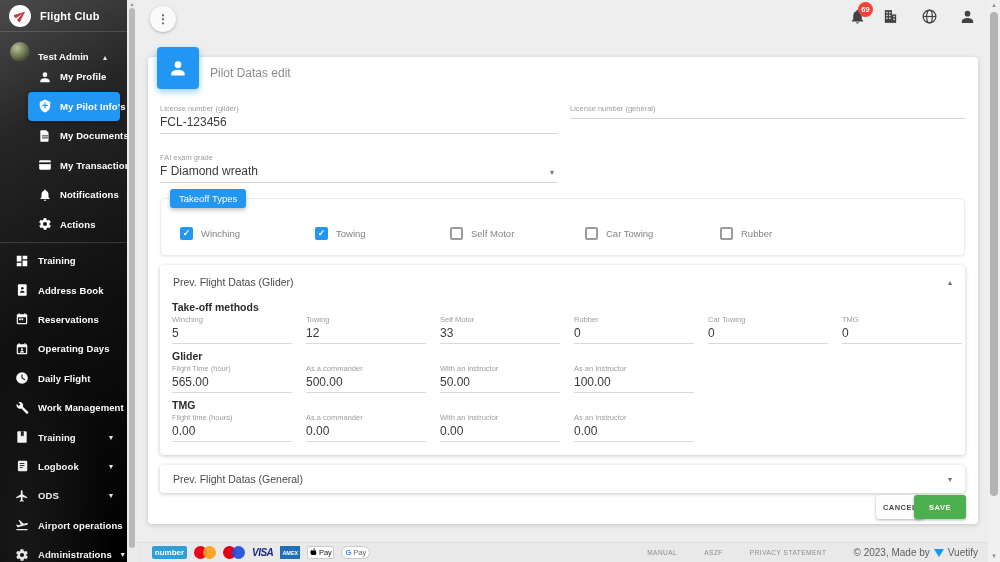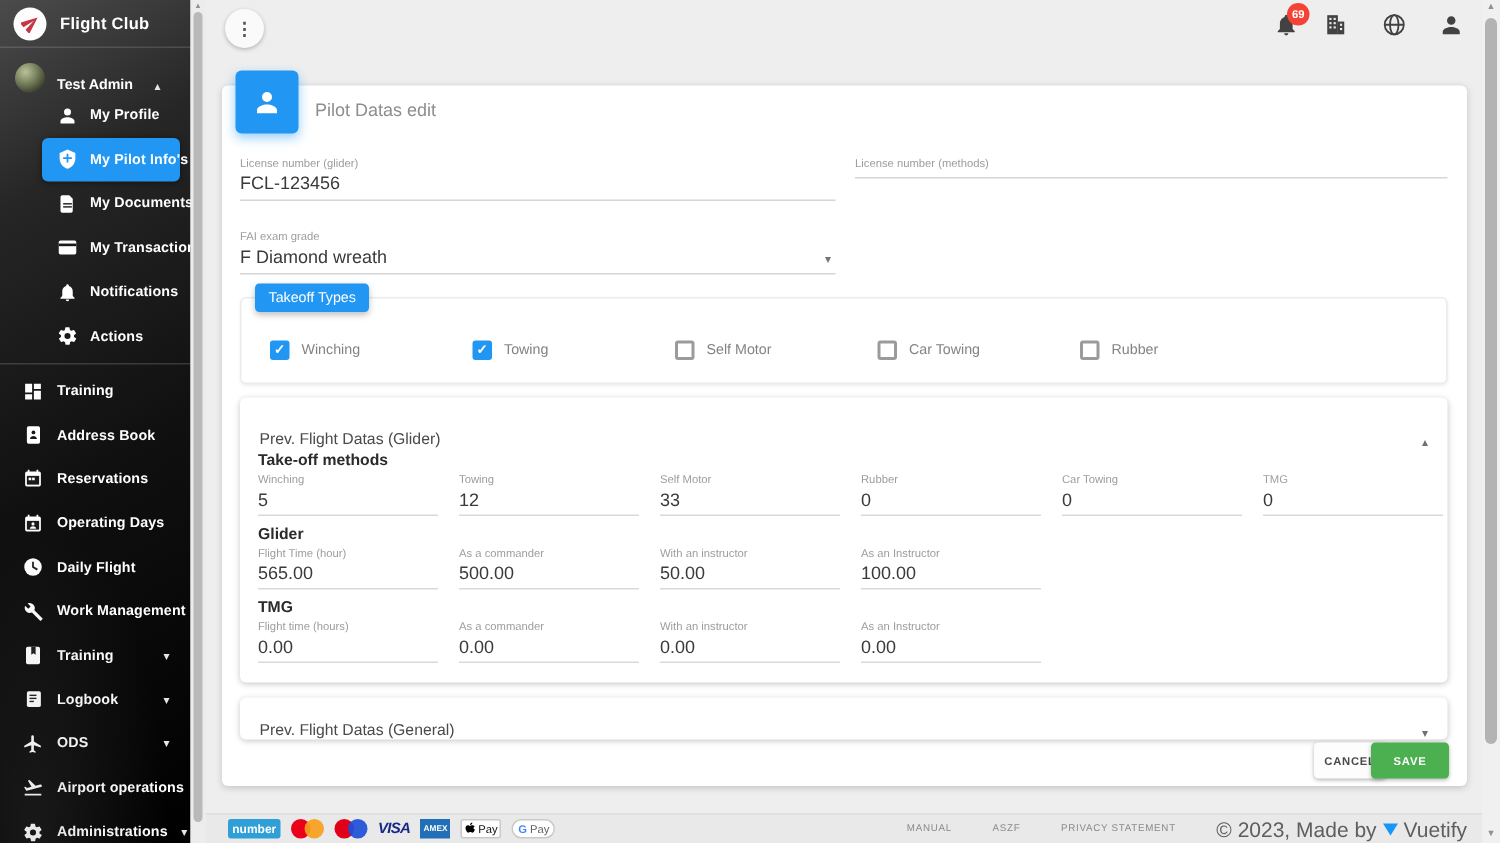--- a/index.html
+++ b/index.html
@@ -61,21 +61,21 @@
   .cbcard { position:absolute; left:12px; top:141px; width:805px; height:58px; background:#fff;
     border:1px solid #ececec; border-radius:4px; box-shadow:0 1px 2px rgba(0,0,0,.07); }
   .cb { position:absolute; top:28px; display:flex; align-items:center; gap:8px; cursor:pointer; }
   .box { width:13px; height:13px; border-radius:2px; flex:0 0 auto; }
   .box.checked { background:#2196f3; color:#fff; font-size:9px; font-weight:bold; line-height:13px; text-align:center; }
   .box.un { border:2px solid #9b9b9b; background:#fff; }
   .cblabel { font-size:9.5px; color:#838383; }
 
   .panel { position:absolute; left:12px; width:805px; background:#fff; border-radius:4px;
     box-shadow:0 1px 4px rgba(0,0,0,.22); }
-  .panel-head { display:flex; align-items:flex-end; justify-content:space-between; padding:0 13px; cursor:pointer; }
+  .panel-head { display:flex; align-items:center; justify-content:space-between; padding:0 13px; cursor:pointer; }
   .panel-title { font-size:10.5px; color:#4a4a4a; }
   .panel-caret { font-size:8px; color:#707070; }
   .pheading { position:absolute; left:12px; font-size:10.5px; font-weight:bold; color:#2b2b2b; }
   .pfield { position:absolute; width:120px; border-bottom:1px solid #d9d9d9; padding-bottom:4px; }
 
   .btn { position:absolute; top:438px; height:24px; border-radius:3px; font-size:7.5px; font-weight:bold;
     letter-spacing:.5px; display:flex; align-items:center; justify-content:center; cursor:pointer;
     box-shadow:0 1px 3px rgba(0,0,0,.3); }
   .btn.cancel { left:728px; width:48px; background:#fdfdfd; color:#4a4a4a; }
   .btn.save { left:766px; width:52px; background:#4caf50; color:#fff; }
@@ -91,21 +91,21 @@
   .pay-visa { font-size:10px; font-weight:bold; font-style:italic; color:#182987; letter-spacing:-.5px; }
   .pay-amex { width:20px; height:13px; background:#216fb7; color:#fff; font-size:5.5px; font-weight:bold;
     display:flex; align-items:center; justify-content:center; }
   .pay-white { height:13px; background:#fff; border:1px solid #c9c9c9; display:flex; align-items:center;
     justify-content:center; gap:2px; font-size:7.5px; color:#111; }
   .pay-apple { width:27px; border-radius:2px; }
   .pay-gpay { width:29px; border-radius:7px; color:#5f6368; }
   .gpay-g { color:#4285f4; font-weight:bold; }
   .foot-right { margin-left:auto; display:flex; align-items:center; gap:27px; }
   .foot-link { font-size:6.5px; letter-spacing:.5px; color:#8a8a8a; cursor:pointer; }
-  .copyright { font-size:14px; color:#5e5e5e; display:flex; align-items:center; gap:4px; }
+  .copyright { font-size:10px; color:#5e5e5e; display:flex; align-items:center; gap:4px; }
   .vlogo { width:0; height:0; border-left:5px solid transparent; border-right:5px solid transparent;
     border-top:8px solid #1697f6; display:inline-block; }
 
   
   .page-scroll { position:absolute; right:0; top:0; width:12px; height:562px; background:#f0f0f0; z-index:9; }
   .page-scroll .arrow { position:absolute; left:0; width:12px; text-align:center; font-size:6px; color:#8f8f8f; }
   .page-scroll .thumb { position:absolute; left:2px; top:12px; width:8px; height:484px; background:#b3b3b3; border-radius:4px; }
 </style>
 </head>
 <body>
@@ -347,21 +347,21 @@
             <path d="M12 12a4 4 0 10-4-4 4 4 0 004 4zm0 2c-3 0-8 1.5-8 4.5V21h16v-2.5c0-3-5-4.5-8-4.5z"></path>
           </svg>
       </div>
       <div class="card-title">Pilot Datas edit</div>
 
       <div class="field" style="left:12px; top:47px; width:397px">
         <div class="flabel">License number (glider)</div>
         <div class="fvalue">FCL-123456</div>
       </div>
       <div class="field" style="left:422px; top:47px; width:395px">
-        <div class="flabel">License number (methods)</div>
+        <div class="flabel">License number (general)</div>
       </div>
       <div class="field" style="left:12px; top:96px; width:397px">
         <div class="flabel">FAI exam grade</div>
         <div class="fvalue">F Diamond wreath</div>
         <span class="sel-caret">▾</span>
       </div>
 
       <div class="chip">Takeoff Types</div>
 
       <div class="cbcard">

